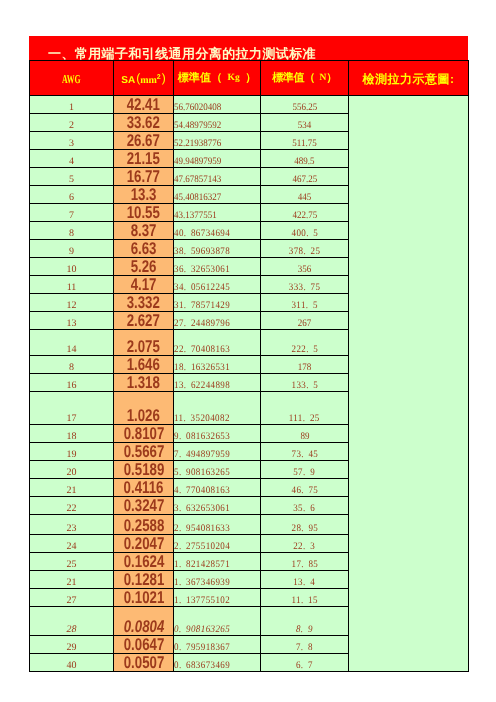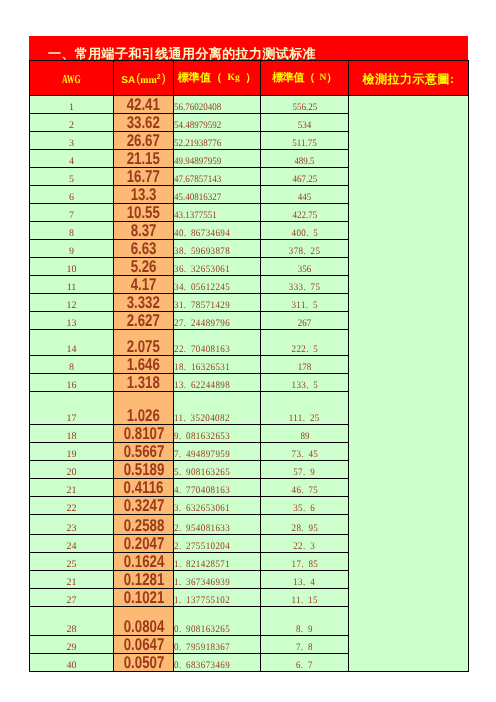--- a/index.html
+++ b/index.html
@@ -246,21 +246,21 @@
           <td class="c-sa"><span>0.1281</span></td>
           <td class="c-kg"><span class="wide">1. 367346939</span></td>
           <td class="c-n"><span class="wide">13. 4</span></td>
         </tr>
         <tr style="height: 17px;">
           <td class="c-awg">27</td>
           <td class="c-sa"><span>0.1021</span></td>
           <td class="c-kg"><span class="wide">1. 137755102</span></td>
           <td class="c-n"><span class="wide">11. 15</span></td>
         </tr>
-        <tr style="height: 29px;">
+        <tr style="height: 29px; font-style: italic;">
           <td class="c-awg">28</td>
           <td class="c-sa"><span>0.0804</span></td>
           <td class="c-kg"><span class="wide">0. 908163265</span></td>
           <td class="c-n"><span class="wide">8. 9</span></td>
         </tr>
         <tr style="height: 18px; margin-left: 33px;">
           <td class="c-awg">29</td>
           <td class="c-sa"><span>0.0647</span></td>
           <td class="c-kg"><span class="wide">0. 795918367</span></td>
           <td class="c-n"><span class="wide">7. 8</span></td>

